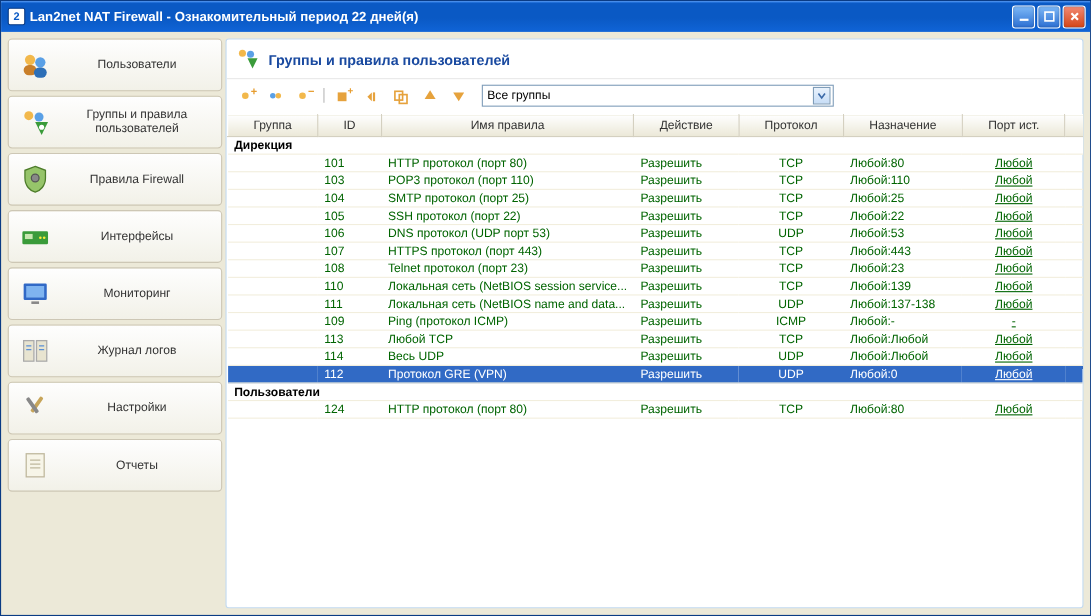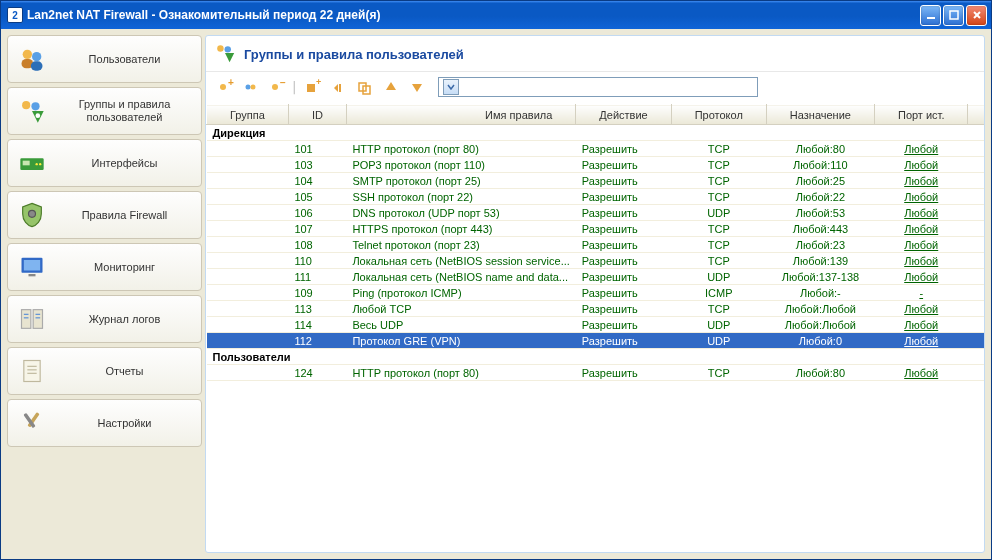--- a/index.html
+++ b/index.html
@@ -22,28 +22,28 @@
   .panelhead { display:flex; align-items:center; gap:8px; padding:6px 8px 4px 8px; color:#1a4aa0; font-weight:bold; font-size:13px; border-bottom:1px solid #e8e8e8;}
   .panelhead svg{ width:22px; height:22px;}
   .toolbar { display:flex; align-items:center; gap:4px; padding:4px 8px 6px 8px;}
   .tbtn { width:22px; height:22px; display:flex; align-items:center; justify-content:center; cursor:pointer; border-radius:2px;}
   .tsep { width:6px; height:22px; display:flex; align-items:center; justify-content:center; color:#aaa;}
   .combo { flex:0 0 auto; width:320px; height:20px; border:1px solid #7f9db9; background:#fff; display:flex; align-items:center; padding:0 2px 0 4px; margin-left:6px;}
   .combo span { flex:1; font-size:11px; color:#000;}
   .combo .dd { width:16px; height:16px; border:1px solid #7f9db9; background:linear-gradient(to bottom,#e9f2fc,#c7ddf6); display:flex; align-items:center; justify-content:center; color:#3c6aa8;}
   .tablewrap { flex:1; overflow:auto; position:relative;}
   table.grid { width:100%; border-collapse:collapse; font-size:11px;}
-  table.grid th { background:linear-gradient(to bottom,#fefefe,#ebe8d7); border:1px solid #d4d0c0; border-top:1px solid #fff; border-left:1px solid #fff; height:20px; text-align:right; padding:0 23px; font-weight:normal; color:#333; white-space:nowrap;}
+  table.grid th { background:linear-gradient(to bottom,#fefefe,#ebe8d7); border:1px solid #d4d0c0; border-top:1px solid #fff; border-left:1px solid #fff; height:20px; text-align:center; padding:0 23px; font-weight:normal; color:#333; white-space:nowrap;}
   table.grid td { border-bottom:1px solid #f2eedd; padding:1px 6px; height:16px; white-space:nowrap; color:#006400;}
   tr.grouprow td { color:#000; font-weight:bold; background:#fff;}
   tr.selected td { background:#316ac5; color:#fff !important;}
   tr.selected td.col-rule { color:#fff !important;}
   td.col-id { text-align:left; padding-right:12px;}
   td.col-log, td.col-port { text-align:center;text-decoration:underline;}
-  .col-group{width:130px;} .col-id{width:40px;} .col-rule{width:225px;} .col-action{width:72px;} .col-proto{width:64px; text-align:center;} .col-dest{width:96px;text-align:center;} .col-port{width:62px;} .col-log{width:70px;}
+  .col-group{width:130px;} .col-id{width:40px;} .col-rule{width:225px;} .col-action{width:72px;} .col-proto{width:64px; text-align:center;} .col-dest{width:96px;} .col-port{width:62px;} .col-log{width:70px;}
 </style>
 </head>
 <body>
 
 <div class="window">
   <div class="titlebar">
     <div class="appicon">2</div>
     <div class="title">Lan2net NAT Firewall - Ознакомительный период 22 дней(я)</div>
     <div class="winbtns">
       <div class="winbtn min">
@@ -84,36 +84,36 @@
               <circle cx="15" cy="8" r="3.5" fill="#5aa0e6"></circle>
               <path d="M12 12 L22 12 L17 22 Z" fill="#3a9b3a"></path>
               <circle cx="17" cy="16" r="2" fill="#fff"></circle>
             </svg>
           </span>
         <span class="lbl">Группы и правила пользователей</span>
       </div>
       <div class="navbtn">
         <span class="navicon">
             <svg viewBox="0 0 24 24">
+              <path d="M12 2 L20 5 V11 C20 17 16 21 12 22 C8 21 4 17 4 11 V5 Z" fill="#96c46a" stroke="#4d7c2a" stroke-width="1"></path>
+              <circle cx="12" cy="11" r="3" fill="#888" stroke="#555"></circle>
+            </svg>
+          </span>
+        <span class="lbl">Правила Firewall</span>
+      </div>
+      <div class="navbtn">
+        <span class="navicon">
+            <svg viewBox="0 0 24 24">
               <rect x="2" y="8" width="20" height="10" rx="1" fill="#3a9b3a"></rect>
               <rect x="4" y="10" width="6" height="4" fill="#c8e6b0"></rect>
               <circle cx="16" cy="13" r="1" fill="#ffeb3b"></circle>
               <circle cx="19" cy="13" r="1" fill="#ffeb3b"></circle>
             </svg>
           </span>
         <span class="lbl">Интерфейсы</span>
-      </div>
-      <div class="navbtn">
-        <span class="navicon">
-            <svg viewBox="0 0 24 24">
-              <path d="M12 2 L20 5 V11 C20 17 16 21 12 22 C8 21 4 17 4 11 V5 Z" fill="#96c46a" stroke="#4d7c2a" stroke-width="1"></path>
-              <circle cx="12" cy="11" r="3" fill="#888" stroke="#555"></circle>
-            </svg>
-          </span>
-        <span class="lbl">Правила Firewall</span>
       </div>
       <div class="navbtn">
         <span class="navicon">
             <svg viewBox="0 0 24 24">
               <rect x="3" y="4" width="18" height="13" rx="1" fill="#3169c6"></rect>
               <rect x="5" y="6" width="14" height="9" fill="#7fb4f0"></rect>
               <rect x="9" y="18" width="6" height="2" fill="#888"></rect>
             </svg>
           </span>
         <span class="lbl">Мониторинг</span>
@@ -127,36 +127,36 @@
               <line x1="5" y1="11" x2="9" y2="11" stroke="#5a8fd6"></line>
               <line x1="15" y1="8" x2="19" y2="8" stroke="#5a8fd6"></line>
               <line x1="15" y1="11" x2="19" y2="11" stroke="#5a8fd6"></line>
             </svg>
           </span>
         <span class="lbl">Журнал логов</span>
       </div>
       <div class="navbtn">
         <span class="navicon">
             <svg viewBox="0 0 24 24">
+              <rect x="10" y="2" width="3" height="14" rx="1" fill="#c7a55a" transform="rotate(35 12 12)"></rect>
+              <rect x="10" y="2" width="3" height="14" rx="1" fill="#888" transform="rotate(-35 12 12)"></rect>
+            </svg>
+          </span>
+        <span class="lbl">Настройки</span>
+      </div>
+      <div class="navbtn">
+        <span class="navicon">
+            <svg viewBox="0 0 24 24">
               <rect x="5" y="3" width="14" height="18" fill="#f7f5e8" stroke="#bfb89e"></rect>
               <line x1="8" y1="8" x2="16" y2="8" stroke="#bfb89e"></line>
               <line x1="8" y1="11" x2="16" y2="11" stroke="#bfb89e"></line>
               <line x1="8" y1="14" x2="16" y2="14" stroke="#bfb89e"></line>
             </svg>
           </span>
         <span class="lbl">Отчеты</span>
-      </div>
-      <div class="navbtn">
-        <span class="navicon">
-            <svg viewBox="0 0 24 24">
-              <rect x="10" y="2" width="3" height="14" rx="1" fill="#c7a55a" transform="rotate(35 12 12)"></rect>
-              <rect x="10" y="2" width="3" height="14" rx="1" fill="#888" transform="rotate(-35 12 12)"></rect>
-            </svg>
-          </span>
-        <span class="lbl">Настройки</span>
       </div>
     </div>
 
     <div class="main">
       <div class="panelhead">
         <span><svg viewBox="0 0 24 24">
               <circle cx="7" cy="7" r="3.5" fill="#f2b84b"></circle>
               <circle cx="15" cy="8" r="3.5" fill="#5aa0e6"></circle>
               <path d="M12 12 L22 12 L17 22 Z" fill="#3a9b3a"></path>
             </svg></span>
@@ -204,20 +204,21 @@
             <svg width="18" height="18">
               <path d="M9 4 L14 12 L4 12 Z" fill="#e6a23c"></path>
             </svg>
           </div>
         <div class="tbtn">
             <svg width="18" height="18">
               <path d="M9 14 L14 6 L4 6 Z" fill="#e6a23c"></path>
             </svg>
           </div>
         <div class="combo">
+          <span>Все группы</span>
           <div class="dd">
               <svg width="8" height="8">
                 <path d="M1 2 L4 6 L7 2" fill="none" stroke="#3c6aa8" stroke-width="1.5"></path>
               </svg>
             </div>
         </div>
       </div>
       <div class="tablewrap">
         <table class="grid">
           <thead>

